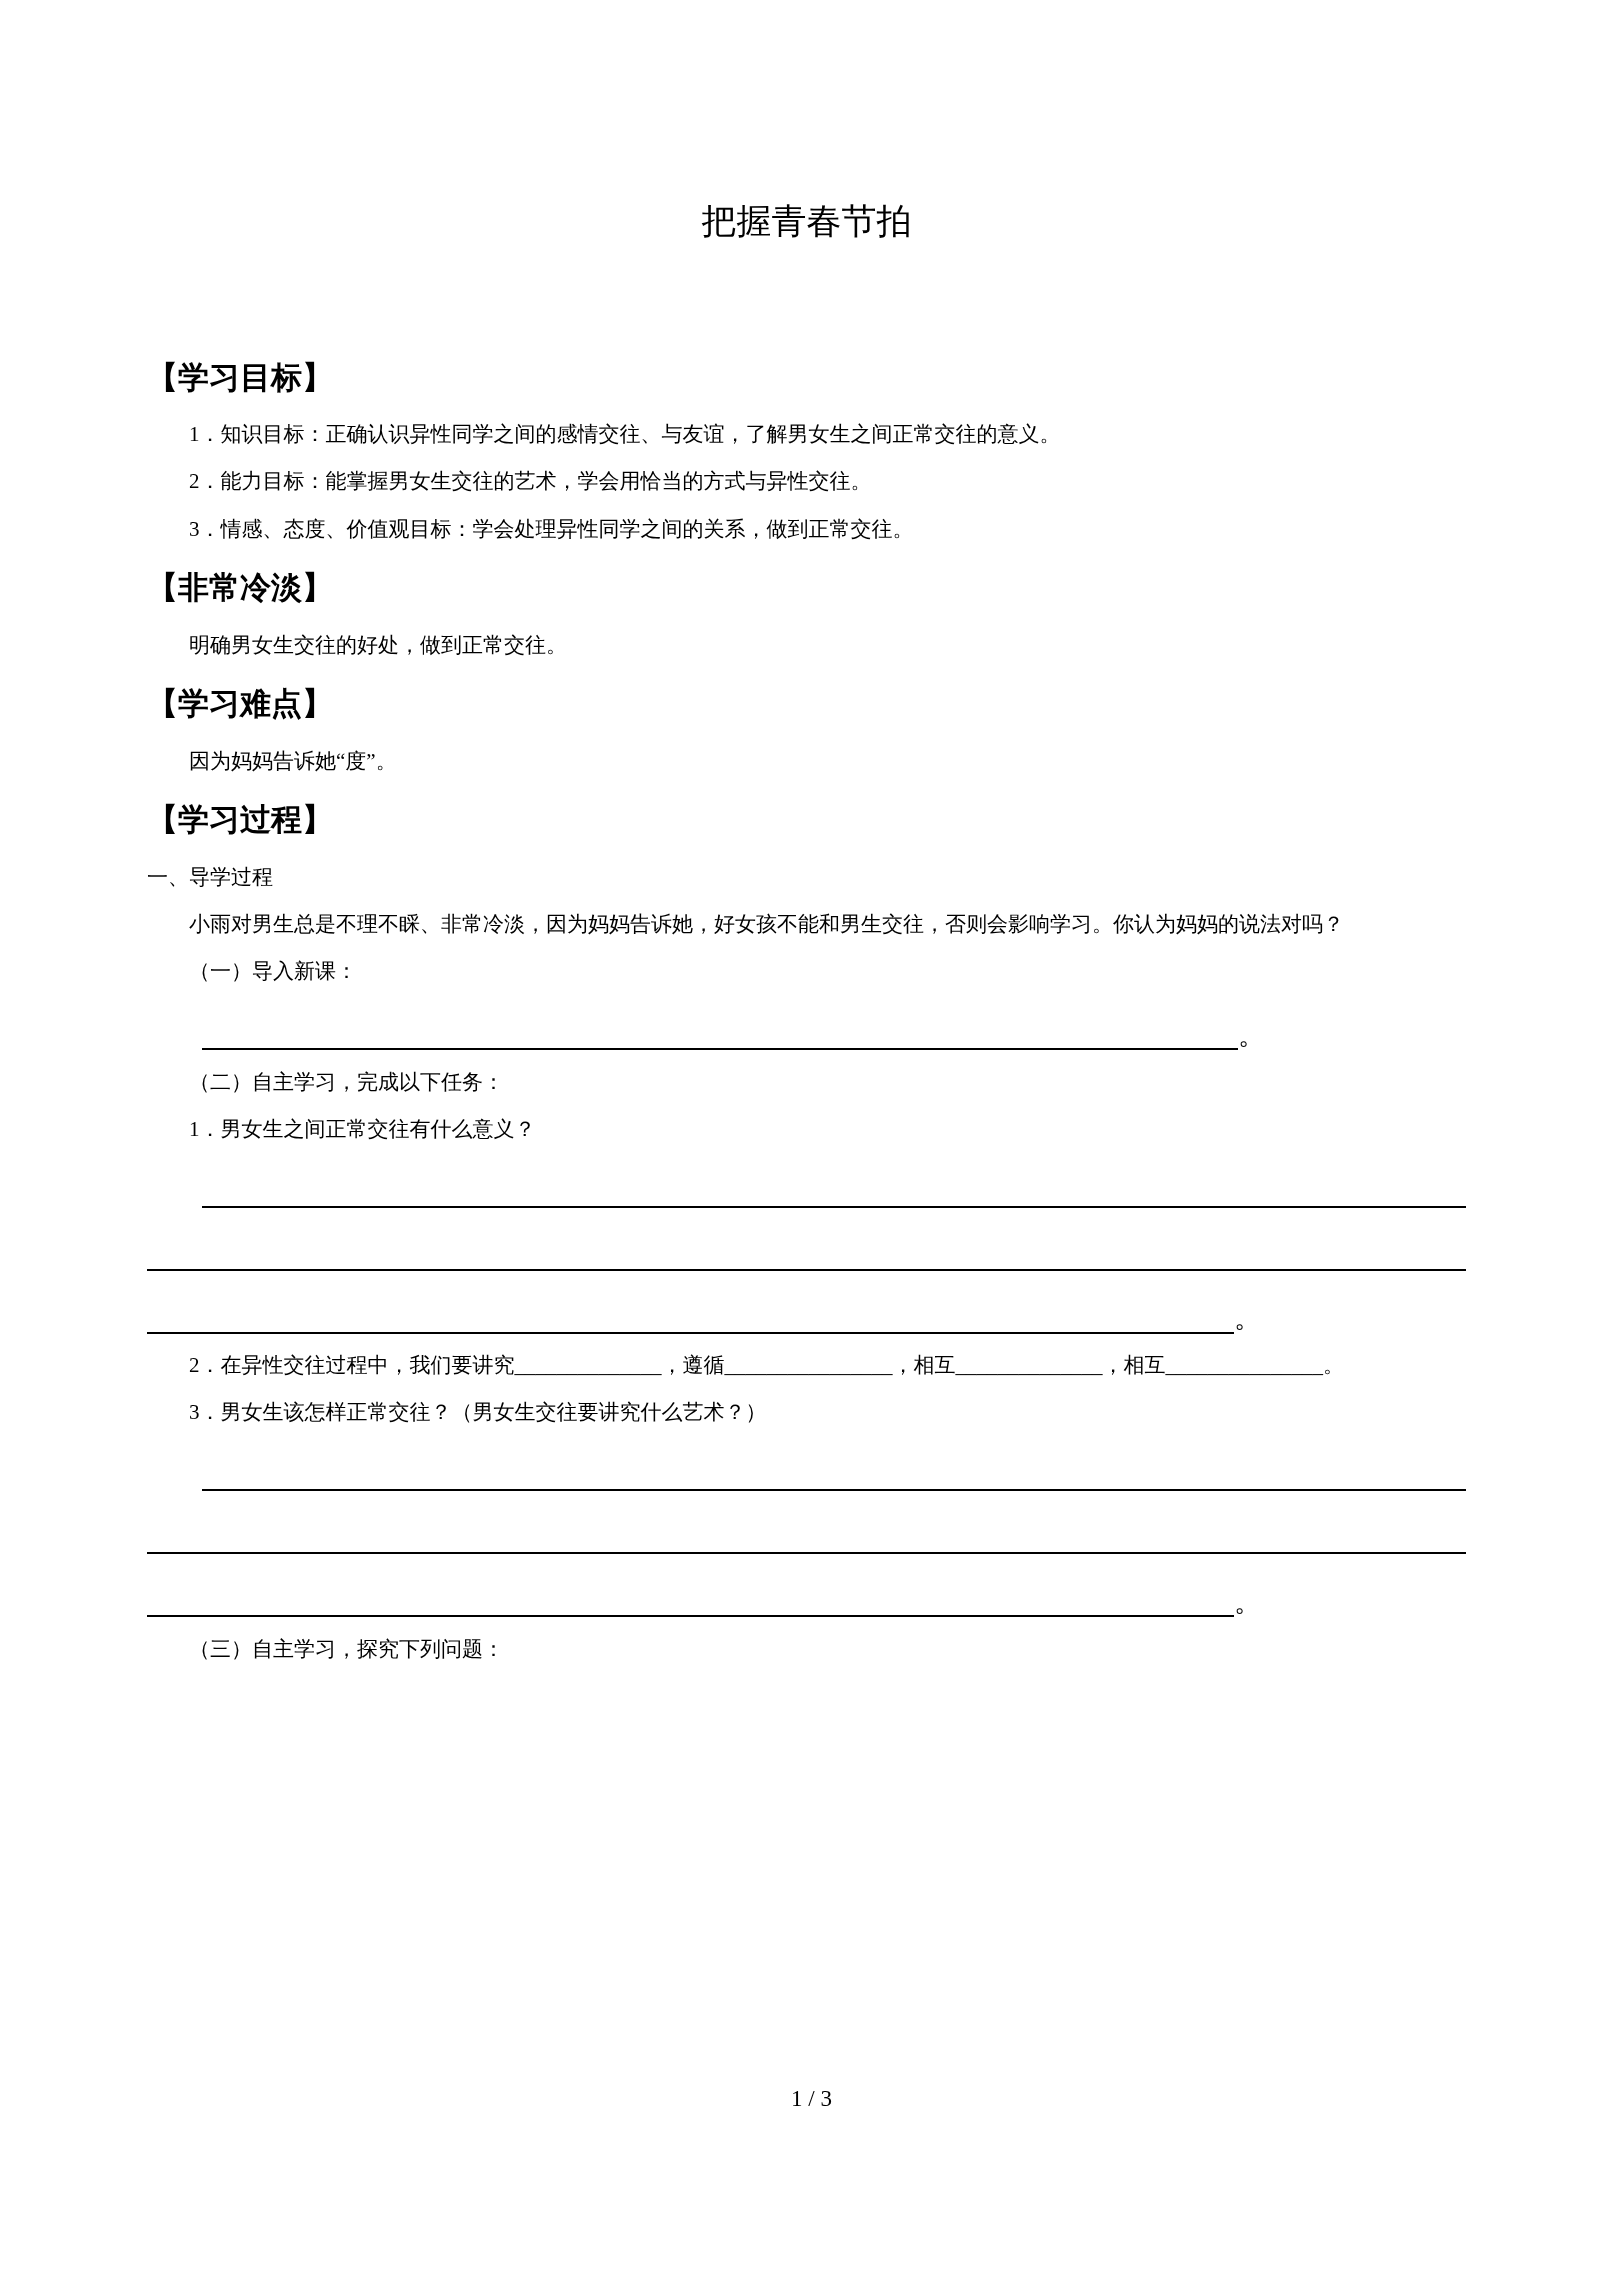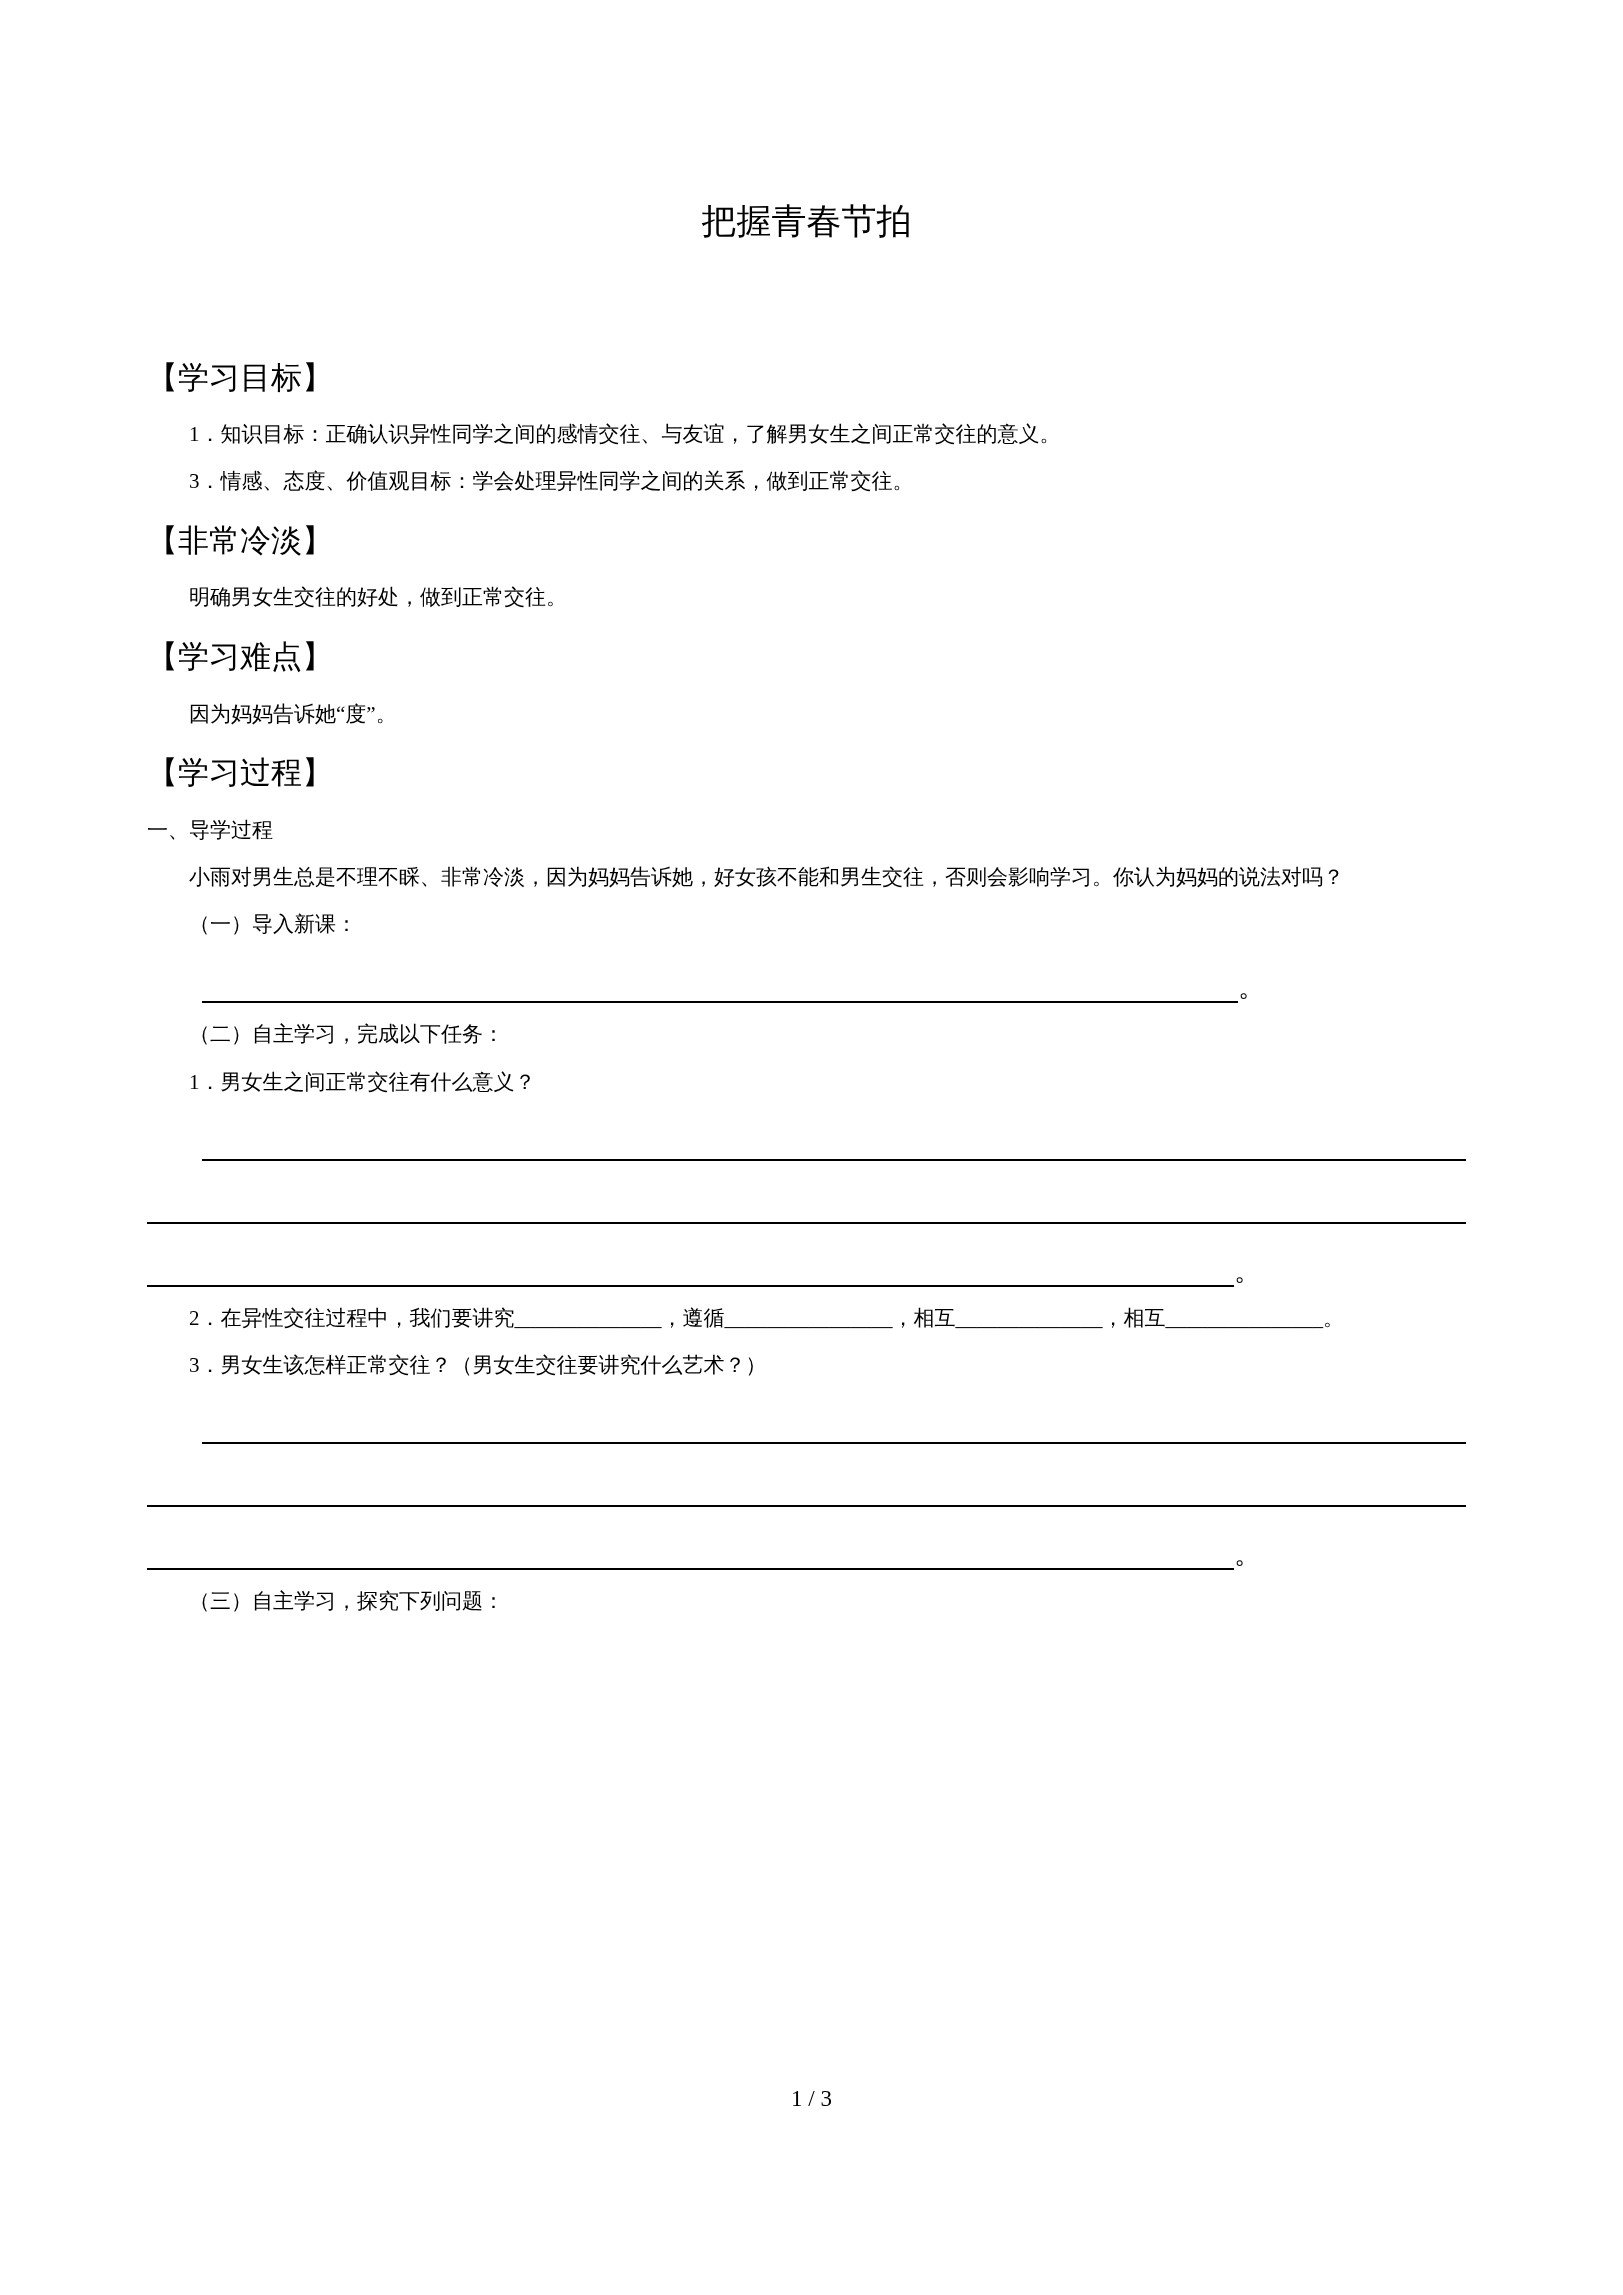--- a/index.html
+++ b/index.html
@@ -19,21 +19,21 @@
   }
   .title {
     font-size: 35px;
     font-weight: normal;
     text-align: center;
     line-height: 1.3;
     margin-bottom: 102px;
   }
   .sec-header {
     font-size: 31px;
-    font-weight: normal;
+    font-weight: bold;
     line-height: 2.0;
     margin: 4.1px 0 2.7px 0;
     text-align: left;
   }
   .body-p {
     font-size: 21px;
     line-height: 2.25;
     text-align: justify;
   }
   .ind { text-indent: 2em; }
@@ -67,20 +67,21 @@
 </style>
 </head>
 <body>
 
 <div class="page">
 
   <h1 class="title">把握青春节拍</h1>
 
   <h2 class="sec-header">【学习目标】</h2>
   <p class="body-p ind">1．知识目标：正确认识异性同学之间的感情交往、与友谊，了解男女生之间正常交往的意义。</p>
+  <p class="body-p ind">2．能力目标：能掌握男女生交往的艺术，学会用恰当的方式与异性交往。</p>
   <p class="body-p ind">3．情感、态度、价值观目标：学会处理异性同学之间的关系，做到正常交往。</p>
 
   <h2 class="sec-header">【非常冷淡】</h2>
   <p class="body-p ind left">明确男女生交往的好处，做到正常交往。</p>
 
   <h2 class="sec-header">【学习难点】</h2>
   <p class="body-p ind left">因为妈妈告诉她“度”。</p>
 
   <h2 class="sec-header">【学习过程】</h2>
 

